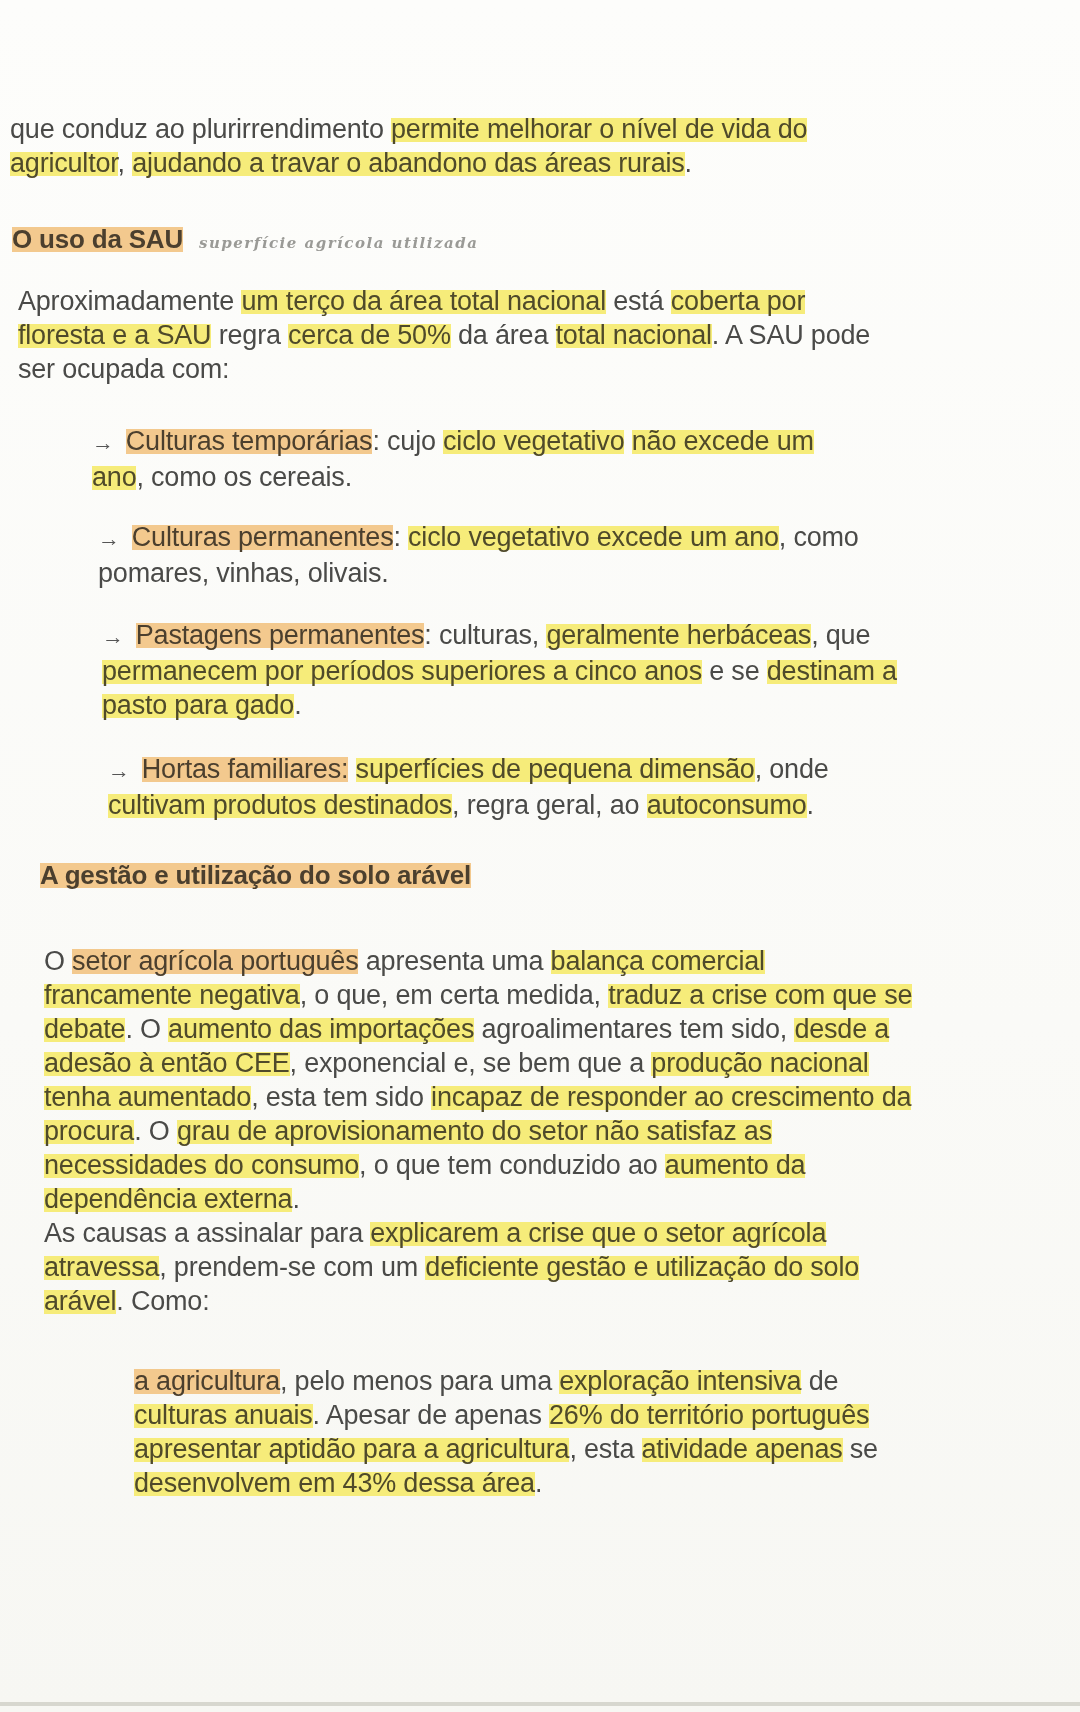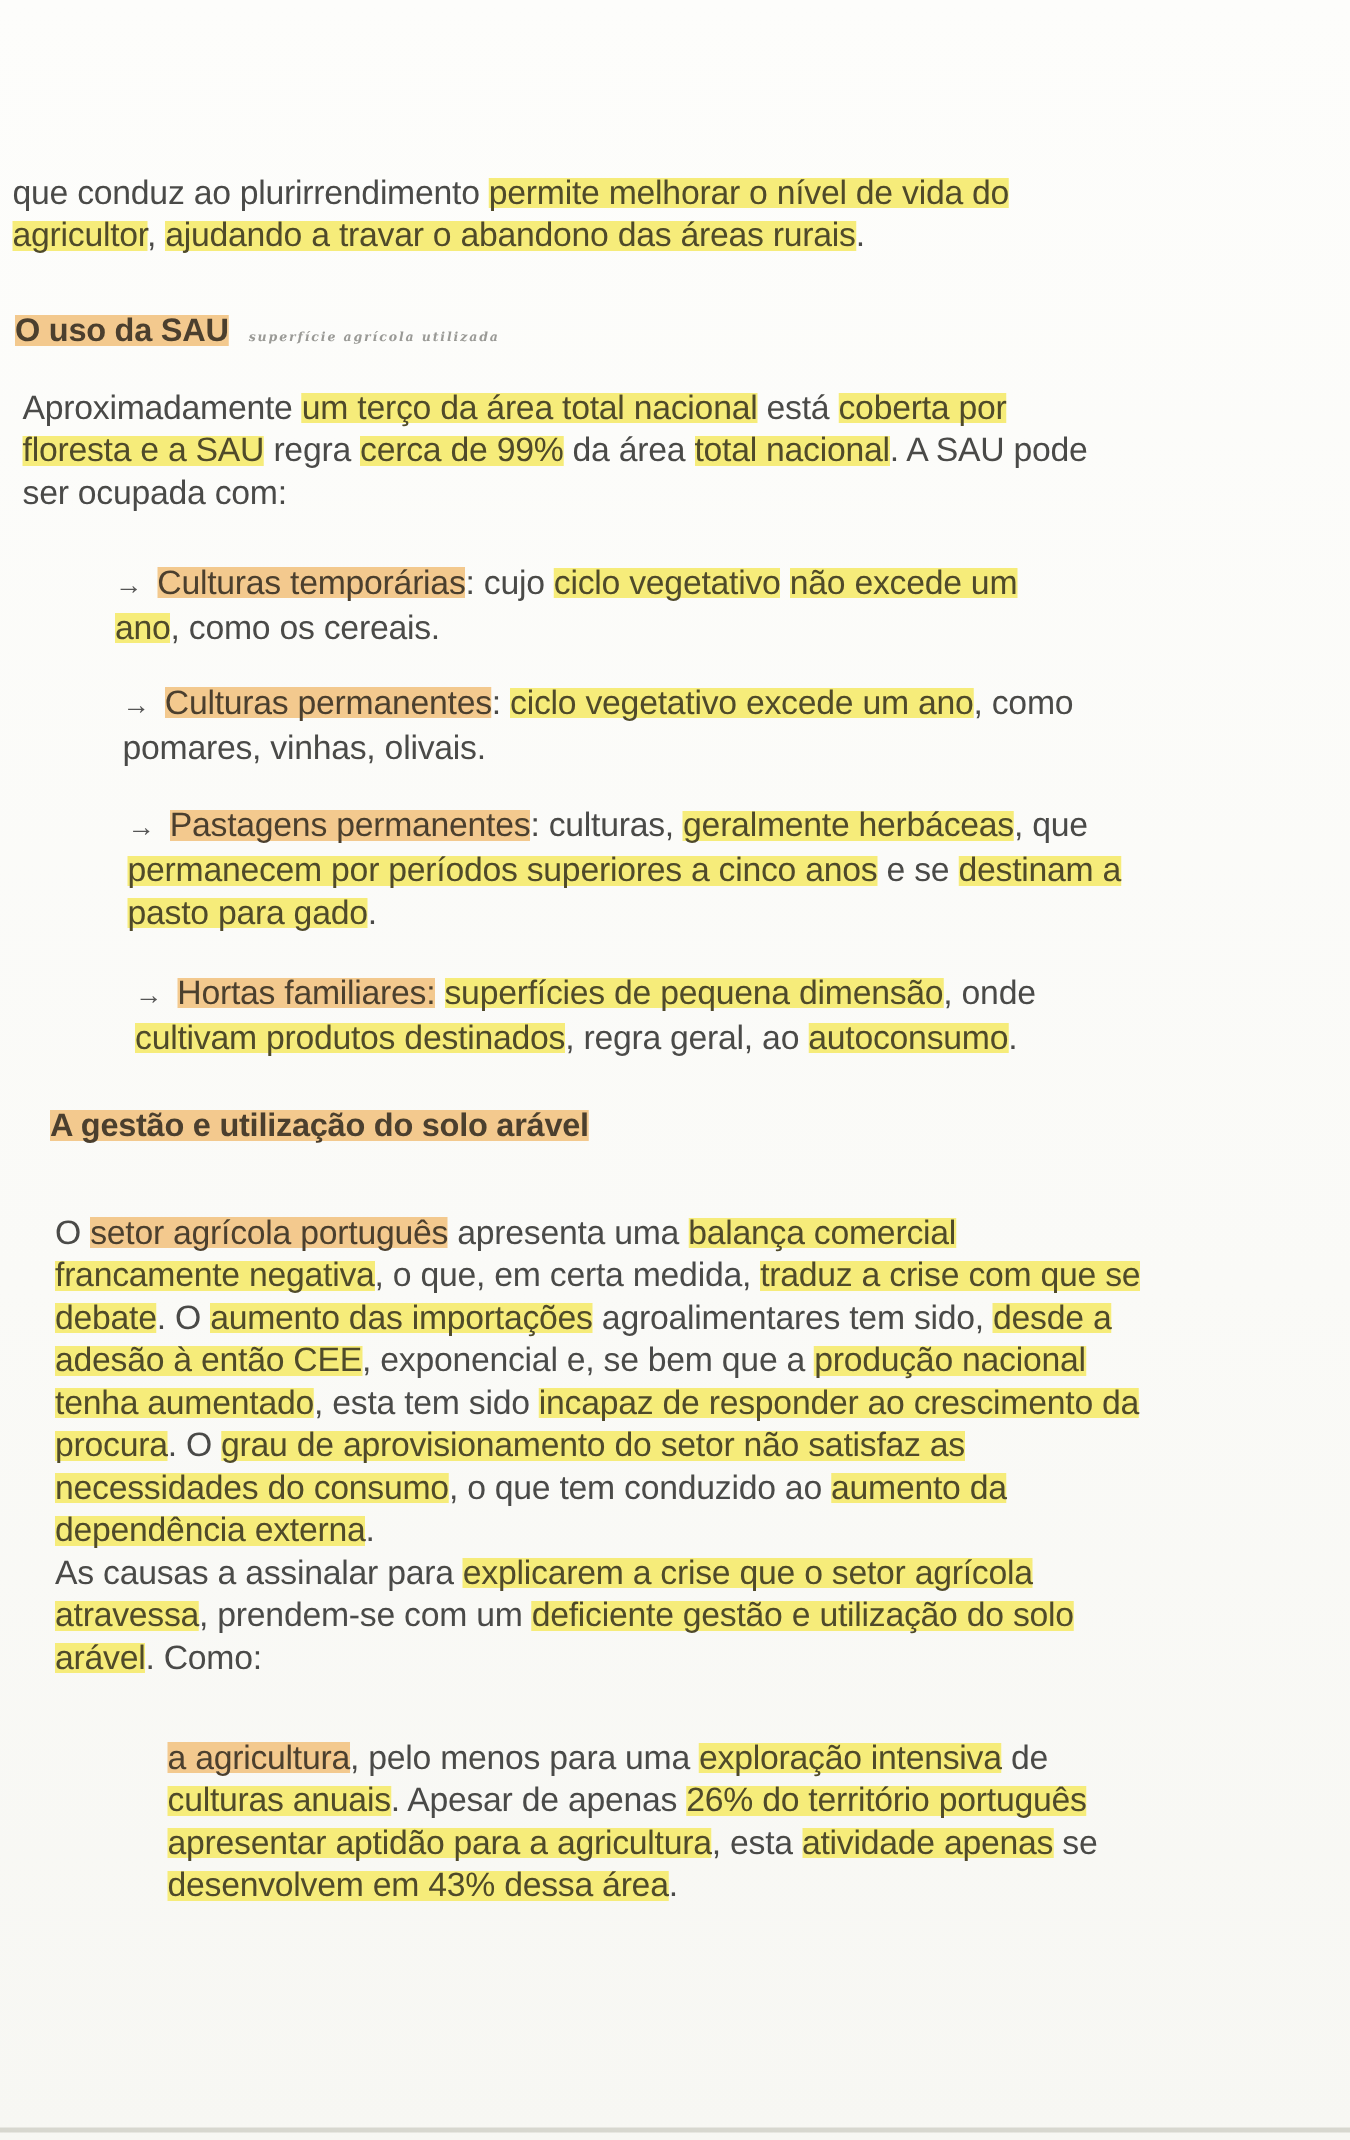--- a/index.html
+++ b/index.html
@@ -11,48 +11,48 @@
     position: relative;
   }
   .page {
     position: absolute; left: 0; top: 0; width: 1080px; height: 1712px;
     background: linear-gradient(180deg, #fdfdfb 0%, #fafaf7 60%, #f7f7f3 100%);
   }
   .bottom-edge {
     position: absolute; left: 0; right: 0; top: 1702px; height: 4px;
     background: #d7d7cf;
   }
-  .block { position: absolute; font-size: 27px; line-height: 34px; letter-spacing: -0.2px; margin-top: 25px; }
+  .block { position: absolute; font-size: 27px; line-height: 34px; letter-spacing: -0.2px; }
   .hl-y { background: linear-gradient(180deg, transparent 12%, #f6ec7a 12%, #f6ec7a 92%, transparent 92%); color: #4f4a2a; }
   .hl-o { background: linear-gradient(180deg, transparent 10%, #f3c98e 10%, #f3c98e 92%, transparent 92%); color: #4b3f2e; }
   .b { font-weight: normal; }
   .arrow { display: inline-block; margin-right: 12px; font-size: 22px; color: #555; }
   .heading { font-size: 26px; font-weight: bold; }
   .handnote {
-    font-family: "DejaVu Serif", serif; font-style: italic; font-size: 10px;
+    font-family: "DejaVu Serif", serif; font-style: italic; font-size: 15px;
     color: #9a9a96; margin-left: 16px; letter-spacing: 1.5px;
   }
 </style>
 </head>
 <body>
 
 <div class="page">
 
   <div class="block" style="left:10px; top:112px;">
       <div><span>que conduz ao plurirrendimento </span><span class="hl-y">permite melhorar o nível de vida do</span></div>
       <div><span class="hl-y">agricultor</span><span>, </span><span class="hl-y">ajudando a travar o abandono das áreas rurais</span><span>.</span></div>
     </div>
 
   <div class="block heading" style="left:12px; top:222px;">
     <span class="hl-o">O uso da SAU</span><span class="handnote">superfície agrícola utilizada</span>
   </div>
 
   <div class="block" style="left:18px; top:284px;">
       <div><span>Aproximadamente </span><span class="hl-y">um terço da área total nacional</span><span> está </span><span class="hl-y">coberta por</span></div>
-      <div><span class="hl-y">floresta e a SAU</span><span> regra </span><span class="hl-y">cerca de 99%</span><span> da área </span><span class="hl-y">total nacional</span><span>. A SAU pode</span></div>
+      <div><span class="hl-y">floresta e a SAU</span><span> regra </span><span class="hl-y">cerca de 50%</span><span> da área </span><span class="hl-y">total nacional</span><span>. A SAU pode</span></div>
       <div><span>ser ocupada com:</span></div>
     </div>
 
   <div class="block" style="left:92px; top:424px;">
       <div><span class="arrow">→</span><span class="hl-o b">Culturas temporárias</span><span>: cujo </span><span class="hl-y">ciclo vegetativo</span><span> </span><span class="hl-y">não excede um</span></div>
       <div><span class="hl-y">ano</span><span>, como os cereais.</span></div>
     </div>
   <div class="block" style="left:98px; top:520px;">
       <div><span class="arrow">→</span><span class="hl-o b">Culturas permanentes</span><span>: </span><span class="hl-y">ciclo vegetativo excede um ano</span><span>, como</span></div>
       <div><span>pomares, vinhas, olivais.</span></div>

